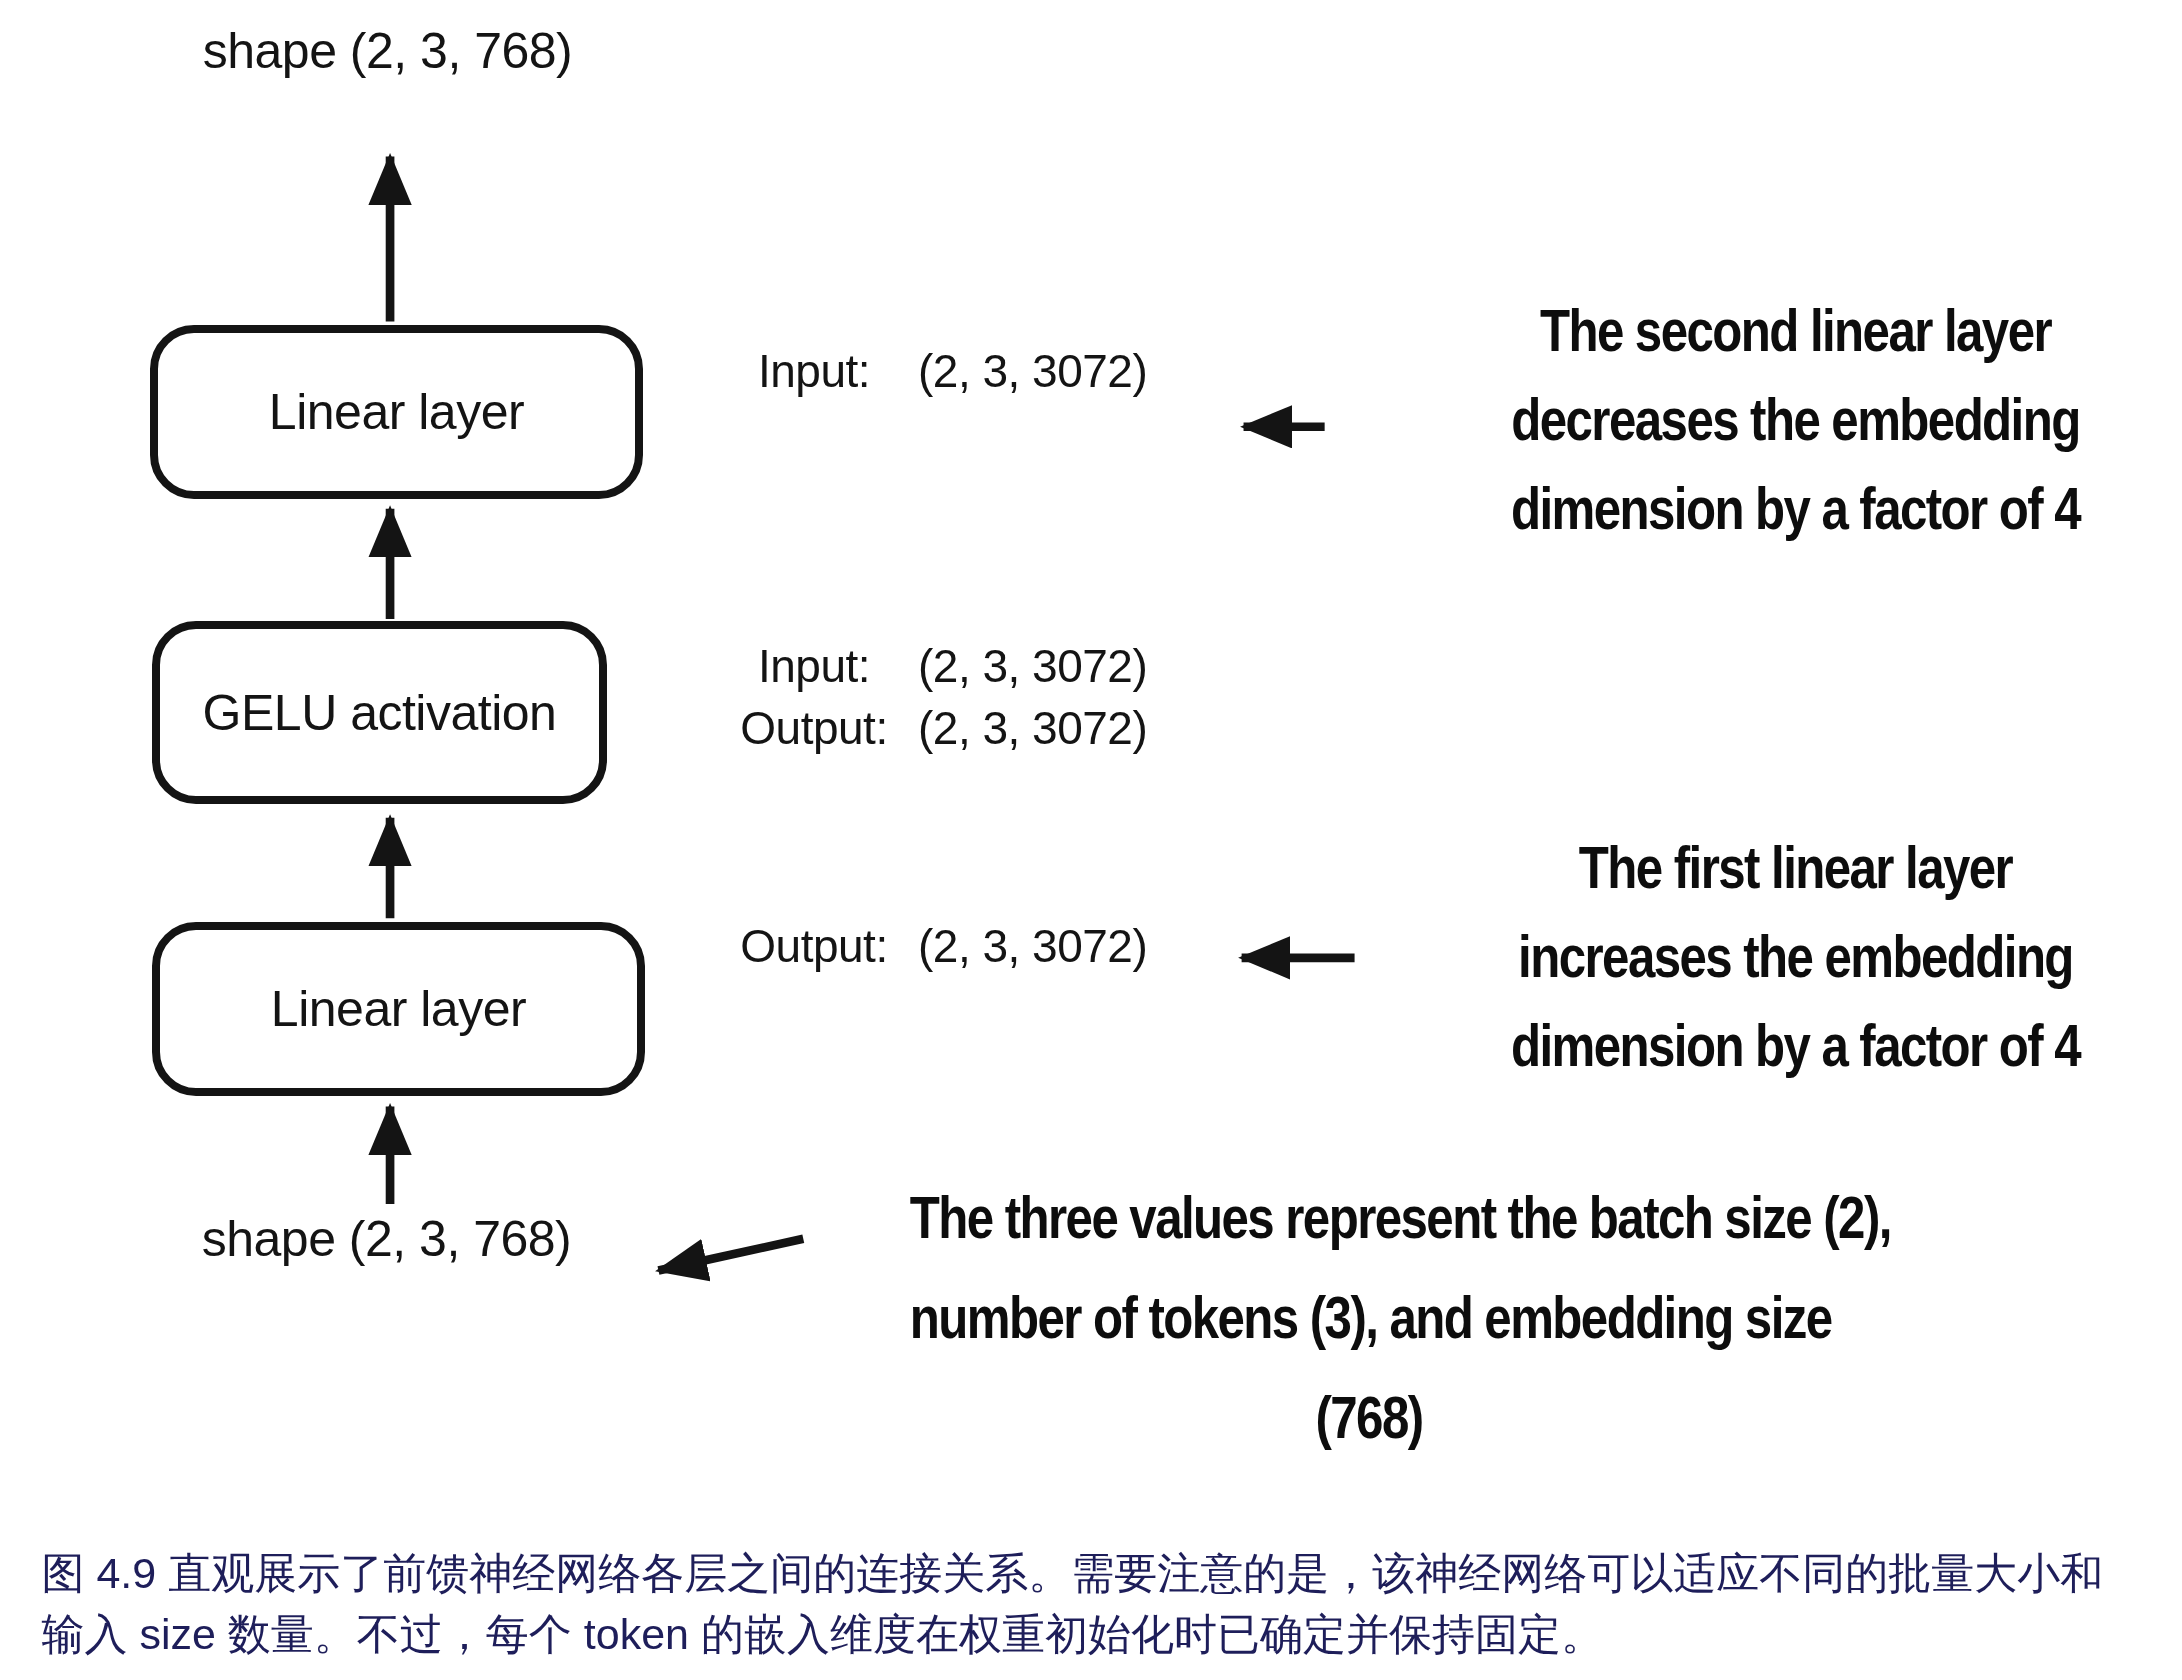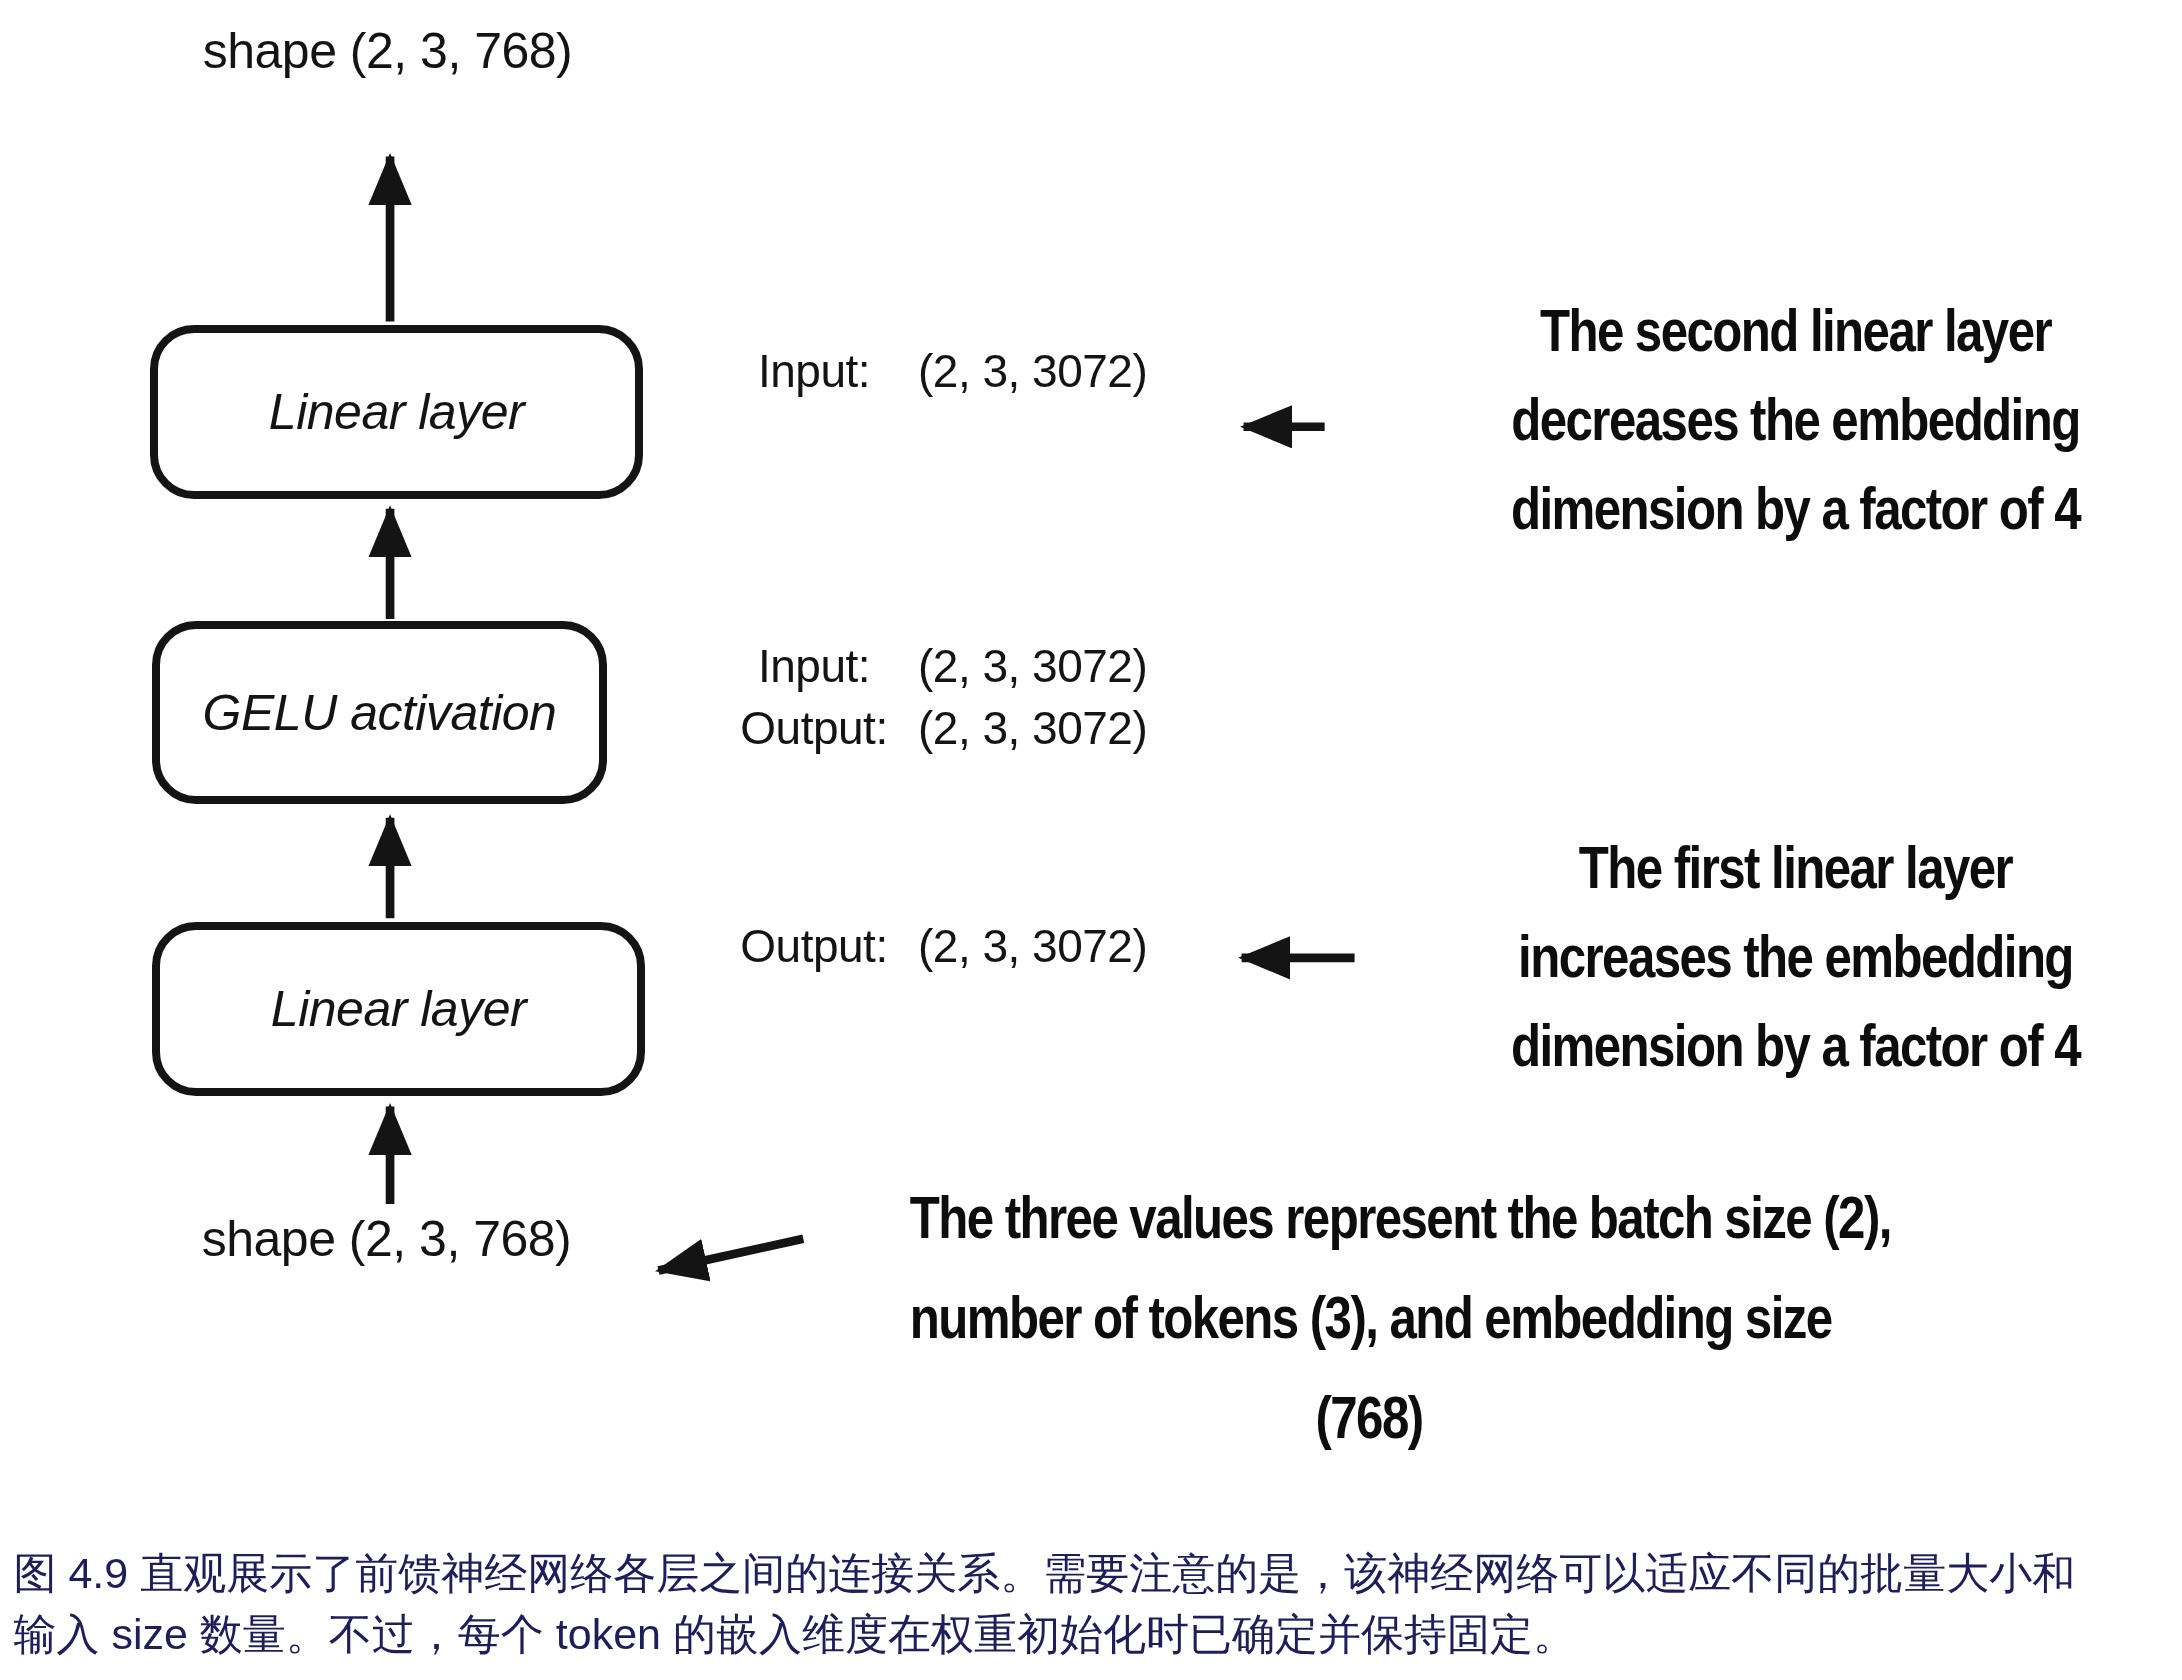--- a/index.html
+++ b/index.html
@@ -19,21 +19,20 @@
     box-sizing: border-box;
     border: 8.7px solid #141414;
     border-radius: 44px;
     background: #ffffff;
     display: flex;
     align-items: center;
     justify-content: center;
     font-size: 50px;
     letter-spacing: -0.5px;
     color: #141414;
-    font-style: italic;
   }
   #box-top    { left: 150px; top: 325px; width: 493px; height: 174px; }
   #box-mid    { left: 152px; top: 621px; width: 455px; height: 183px; }
   #box-bottom { left: 152px; top: 922px; width: 493px; height: 174px; }
 
   .tensor-label {
     position: absolute;
     width: 579px;
     text-align: center;
     font-size: 50px;
@@ -73,21 +72,21 @@
 
   .caption {
     position: absolute;
     left: 13.5px;
     top: 1543px;
     width: 2169px;
     font-size: 43px;
     line-height: 61px;
     color: #1e1e5a;
   }
-  .caption div { white-space: nowrap; }
+  .caption div { white-space: nowrap; margin-left: 28px; }
 </style>
 </head>
 <body>
 
 <div class="figure">
 
   <svg class="arrows" width="2182" height="1680" viewBox="0 0 2260 1740">
     <defs>
       <marker id="ah" markerWidth="6.5" markerHeight="5" refX="5.6" refY="2.5" orient="auto" markerUnits="strokeWidth">
         <path d="M0,0 L6,2.5 L0,5 Z" fill="#141414"></path>

